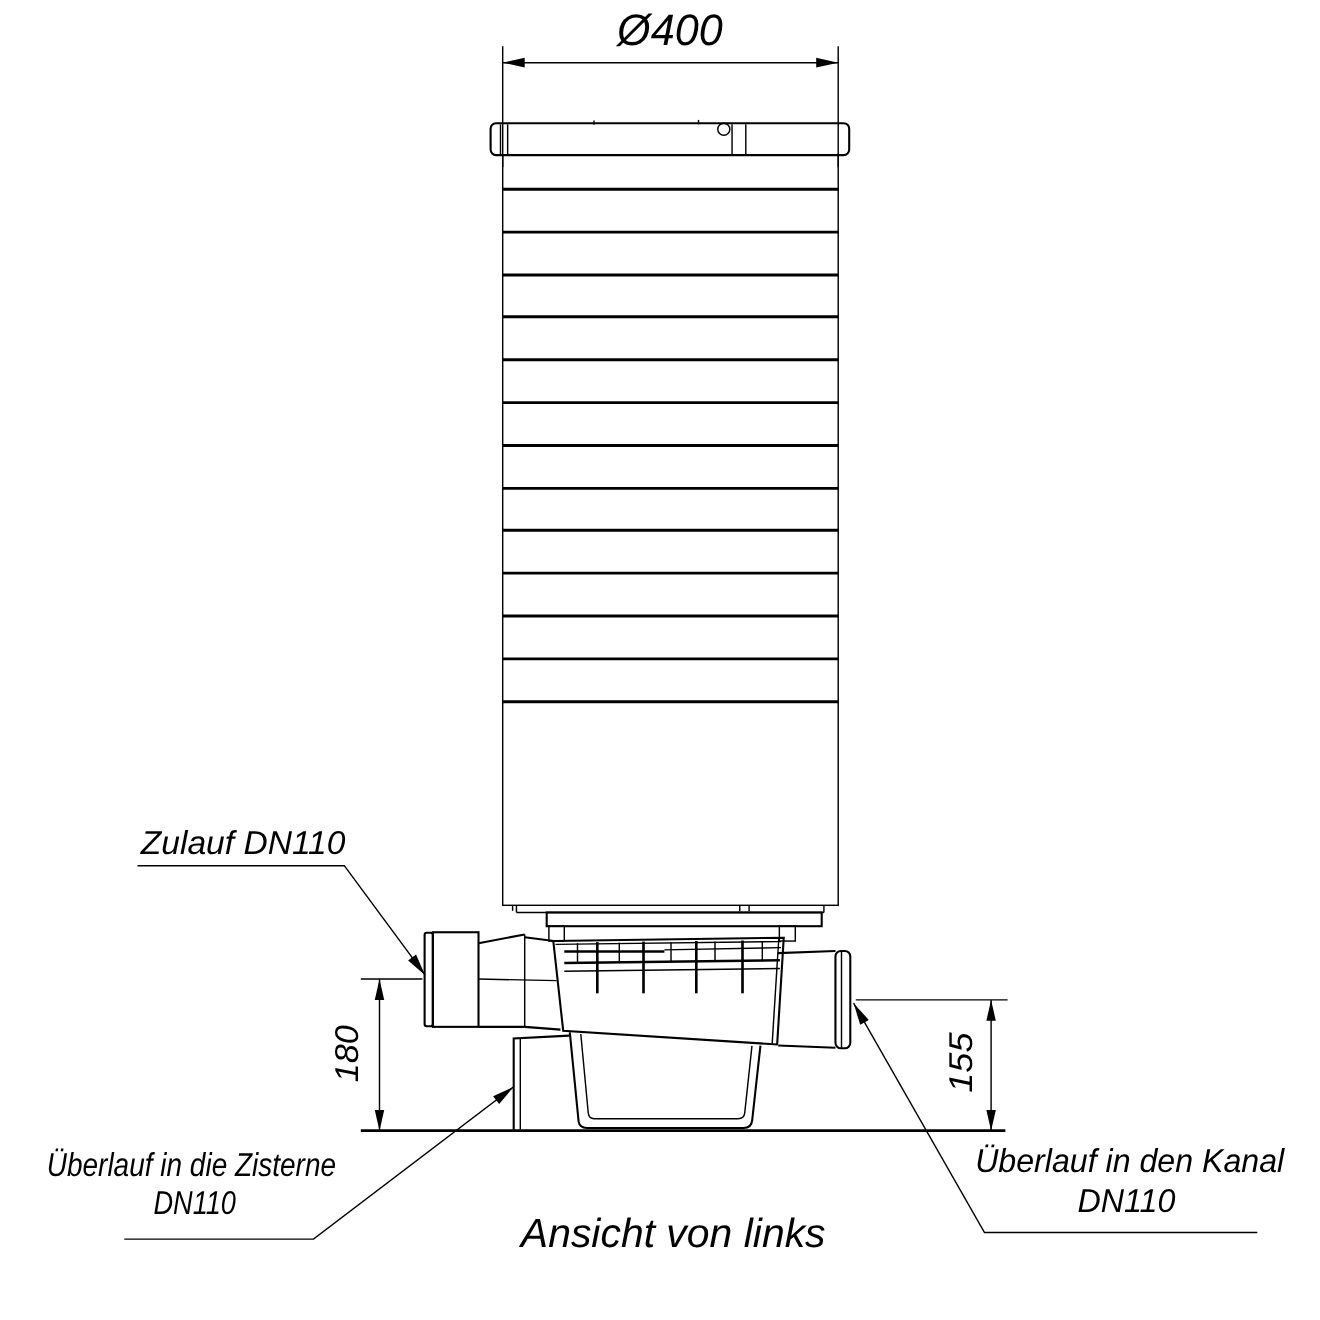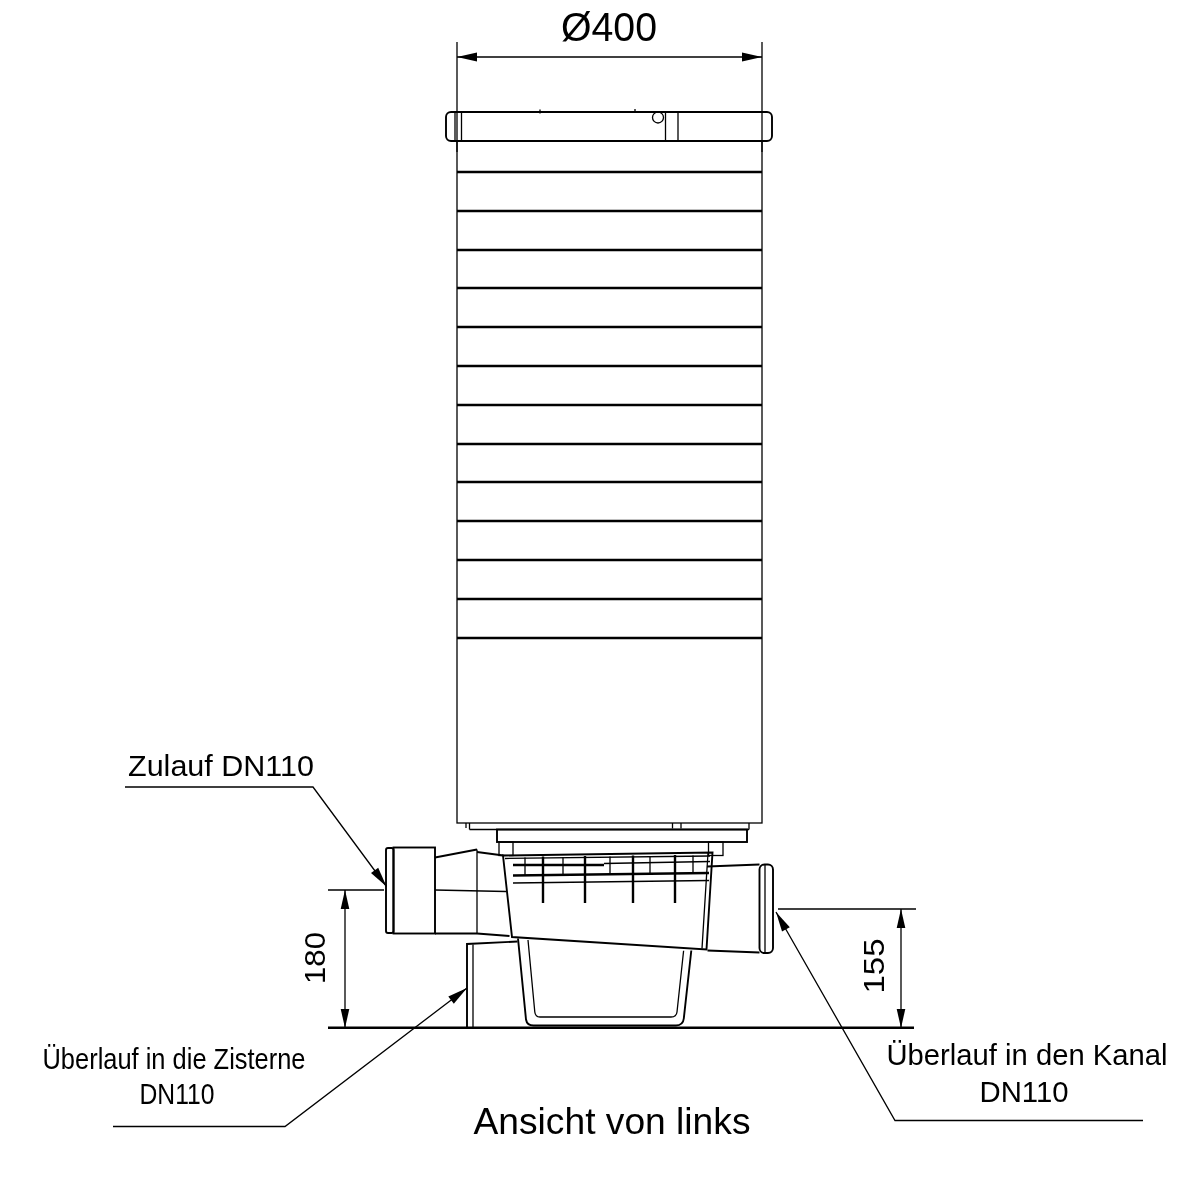--- a/index.html
+++ b/index.html
@@ -1,17 +1,17 @@
 <!DOCTYPE html>
 <html style="--ink: #000000; --paper: #ffffff;"><head>
 <meta charset="utf-8">
 <style>
   :root { --ink:#000000; --paper:#ffffff; }
   html,body { margin:0; padding:0; background:var(--paper); }
-  .stage { width:1200px; height:1200px; position:relative; background:var(--paper); overflow:hidden; }
+  .stage { width:1200px; height:1200px; position:relative; background:var(--paper); overflow:hidden;font-style:italic; }
   svg { display:block; }
   .ln  { fill:none; stroke:var(--ink); stroke-width:1.3; stroke-linecap:butt; }
   .w1  { stroke-width:1.3; }
   .w2  { stroke-width:1.9; }
   .w25 { stroke-width:2.4; }
   .w3  { stroke-width:2.6; }
   .ar  { fill:var(--ink); stroke:none; }
   .t   { fill:var(--ink); stroke:none;
          font-family:"Liberation Sans","DejaVu Sans",sans-serif;
          font-weight:400; }

